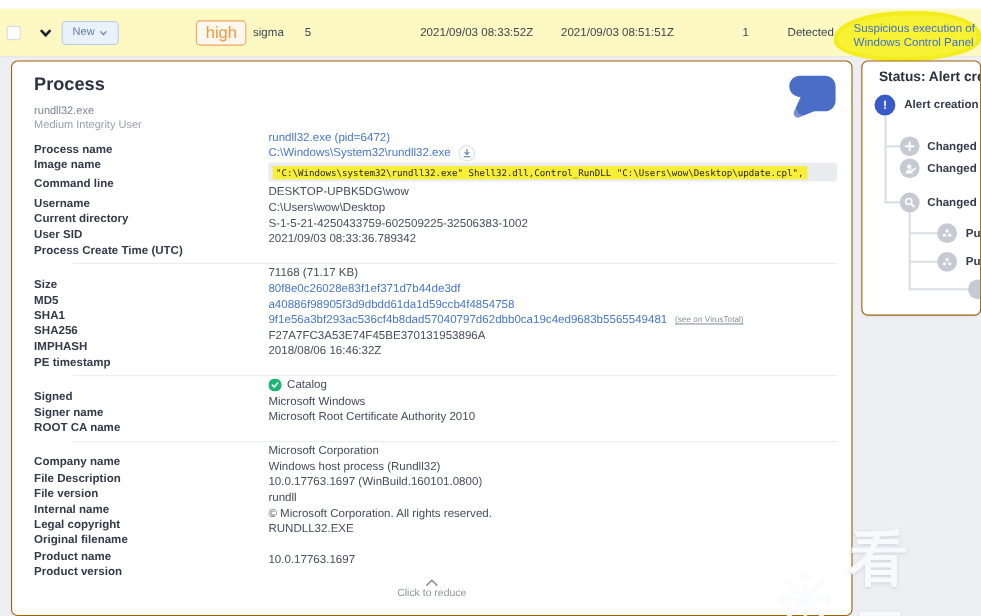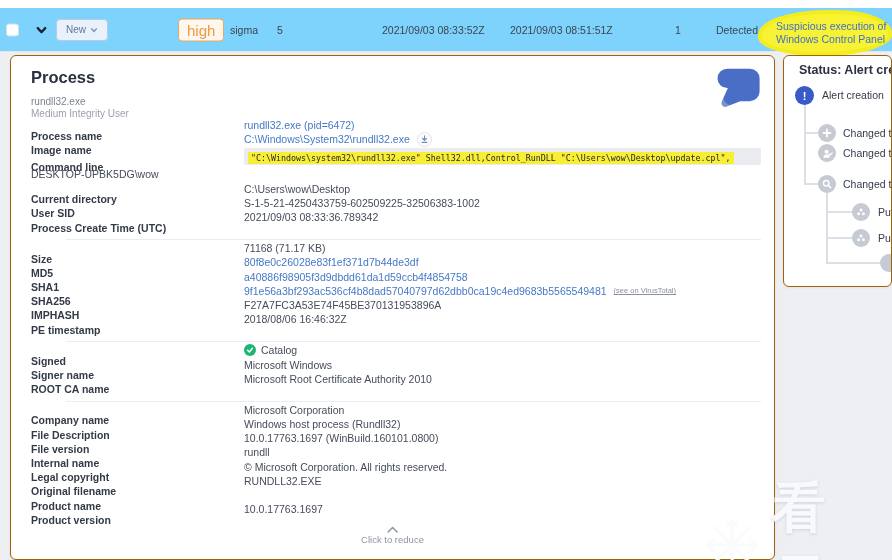--- a/index.html
+++ b/index.html
@@ -7,21 +7,21 @@
   body {
     font-family:"Liberation Sans", sans-serif;
     background:#edeff3;
     position:relative;
     color:#3d4450;
   }
   
   .topstrip { position:absolute; left:0; top:0; width:892px; height:8px; background:#ffffff; }
   .topbar {
     position:absolute; left:0; top:8px; width:892px; height:44px;
-    background:#7dd3fc; border-bottom:1px solid #e4e6eb;
+    background:#fef9c3; border-bottom:1px solid #e4e6eb;
   }
   .topbar > * { position:absolute; top:50%; transform:translateY(-50%); }
   .cb {
     left:6px; width:13px; height:13px; background:#fff;
     border:1.5px solid #d8dce4; border-radius:3px;
   }
   .row-chevron { left:35px; width:13px; height:13px; }
   .btn-new {
     left:56px; height:22px; padding:0 9px; display:flex; align-items:center; gap:4px;
     background:#e9f1fb; border:1px solid #b8cbe6; border-radius:4px;
@@ -84,21 +84,21 @@
   .reduce-label { font-size:9.5px; color:#8f95a0; }
   
   .status-card { position:absolute; left:783px; top:55px; width:109px; height:232px; overflow:hidden; }
   .status-card .st-title {
     position:absolute; left:15px; top:7px; font-size:12.5px; font-weight:700;
     color:#2b3040; white-space:nowrap;
   }
   .node { position:absolute; border-radius:50%; display:flex; align-items:center; justify-content:center; }
   .node-blue { width:19px; height:19px; background:#3a5ac8; color:#fff; font-size:11px; font-weight:700; }
   .node-gray { width:18px; height:18px; background:#c6cad2; }
-  .tl-label { position:absolute; font-size:10.5px; font-weight:400; color:#343b49; white-space:nowrap; }
+  .tl-label { position:absolute; font-size:10.5px; font-weight:700; color:#343b49; white-space:nowrap; }
   .tl-line { position:absolute; background:#dcdfe5; }
   
   .watermark {
     position:absolute; left:703px; top:472px; display:flex; align-items:center; gap:10px;
     color:rgba(250,251,253,0.95); text-shadow:0 1px 3px rgba(175,182,198,0.5);
     pointer-events:none; z-index:9;
   }
   .wm-text { font-size:54px; letter-spacing:8px; font-weight:700; }
 </style>
 </head>
@@ -149,20 +149,21 @@
             <svg width="9" height="9" viewBox="0 0 10 10">
               <path d="M5 1 V5.6 M2.9 3.9 L5 6 L7.1 3.9 M2.3 8.2 H7.7" fill="none" stroke="#6f8cb5" stroke-width="1.3" stroke-linecap="round" stroke-linejoin="round"></path>
             </svg>
           </span>
         </div>
         <div class="frow cmdrow">
           <div class="flabel">Command line</div>
           <div class="cmdbar"><span class="cmdhl">"C:\Windows\system32\rundll32.exe" Shell32.dll,Control_RunDLL "C:\Users\wow\Desktop\update.cpl",</span></div>
         </div>
         <div class="frow">
+          <div class="flabel">Username</div>
           <div class="fval">DESKTOP-UPBK5DG\wow</div>
         </div>
         <div class="frow">
           <div class="flabel">Current directory</div>
           <div class="fval">C:\Users\wow\Desktop</div>
         </div>
         <div class="frow">
           <div class="flabel">User SID</div>
           <div class="fval">S-1-5-21-4250433759-602509225-32506383-1002</div>
         </div>

